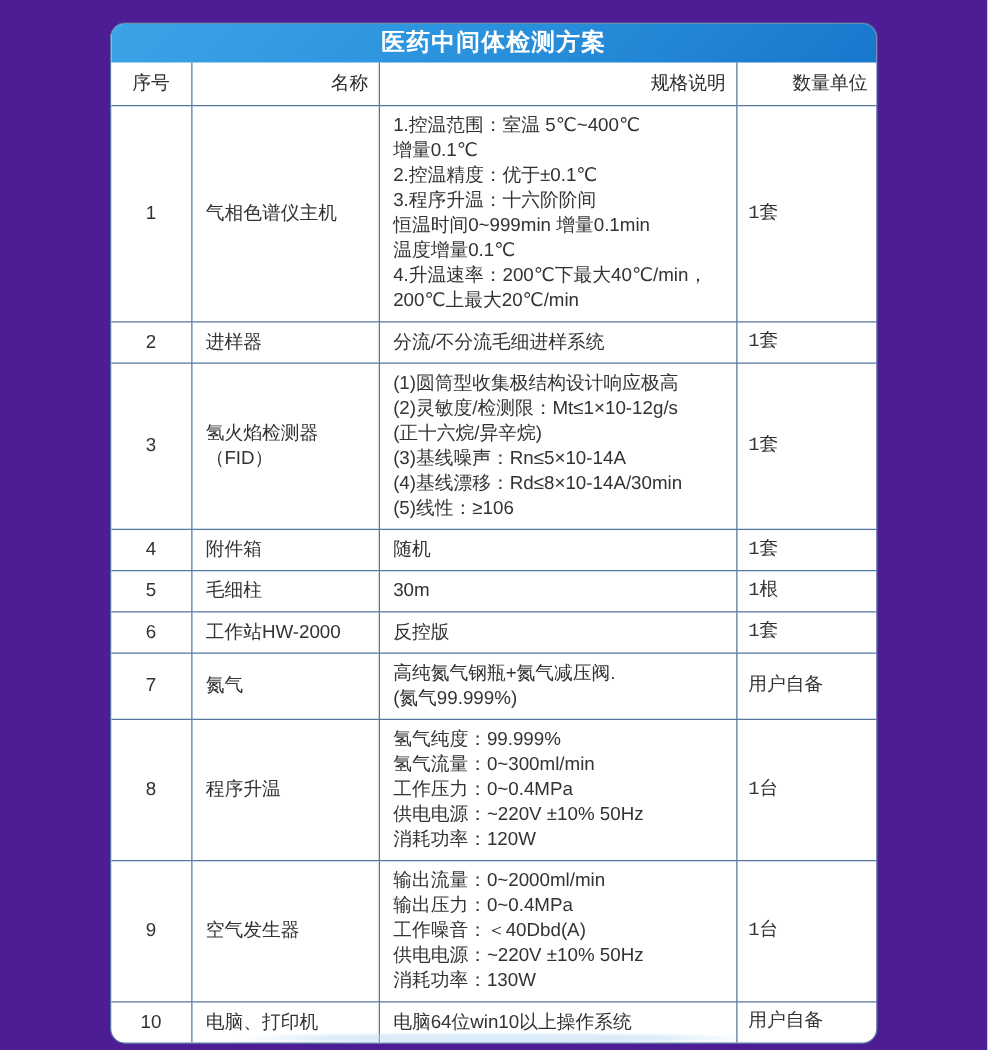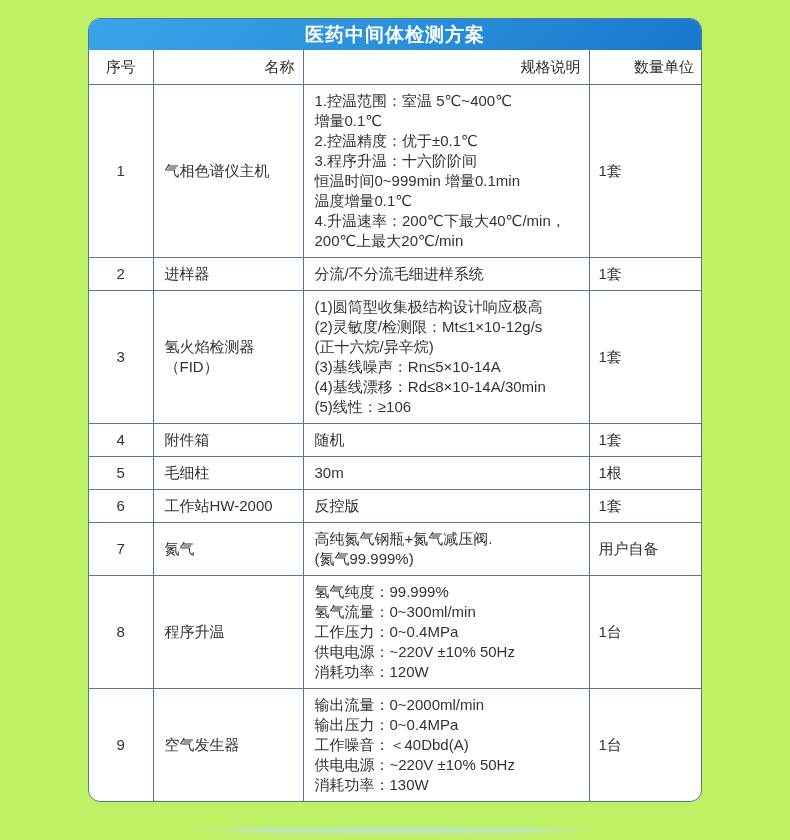--- a/index.html
+++ b/index.html
@@ -4,21 +4,21 @@
 <style>
   * { margin: 0; padding: 0; box-sizing: border-box; }
   html, body {
     background: #ffffff;
     font-family: "Liberation Sans", "DejaVu Sans", sans-serif;
     width: 790px;
   }
   .sheet {
     width: 790px;
     height: 840px;
-    background: #bef264;
+    background: #4c1d95;
     position: relative;
   }
   .doc-wrap {
     position: absolute;
     left: 88px;
     top: 18px;
     width: 614px;
     border-radius: 12px;
     overflow: hidden;
     border: 1px solid #54779e;
@@ -55,21 +55,21 @@
   .spec-table th {
     font-weight: normal;
     color: #2b2b2b;
     text-align: right;
     padding: 7px 8px;
     background: #ffffff;
   }
   .spec-table th.center, .spec-table td.center { text-align: center; }
   .spec-table td.name-cell { padding-left: 11px; margin-top: 32px; }
   .spec-table td.spec-cell { white-space: pre-line; padding-left: 11px; }
-  .spec-table td.qty-cell  { padding-left: 9px; }
+  .spec-table td.qty-cell  { padding-left: 9px; font-family: Liberation Mono, monospace; }
   
   .spec-table tr > *:first-child { border-left: none; }
   .spec-table tr > *:last-child  { border-right: none; }
   .spec-table tbody tr:last-child > * { border-bottom: none; }
   .spec-table thead tr > * { border-top: none; }
   .under-glow {
     position: absolute;
     left: 185px;
     top: 827px;
     width: 420px;
@@ -173,18 +173,24 @@
         <tr>
           <td class="center">9</td>
           <td class="name-cell">空气发生器</td>
           <td class="spec-cell">输出流量：0~2000ml/min
 输出压力：0~0.4MPa
 工作噪音：＜40Dbd(A)
 供电电源：~220V ±10% 50Hz
 消耗功率：130W</td>
           <td class="qty-cell">1台</td>
         </tr>
+        <tr>
+          <td class="center">10</td>
+          <td class="name-cell">电脑、打印机</td>
+          <td class="spec-cell">电脑64位win10以上操作系统</td>
+          <td class="qty-cell">用户自备</td>
+        </tr>
       </tbody>
     </table>
   </div>
 
   <div class="under-glow"></div>
 </div>
 
 </body></html>

